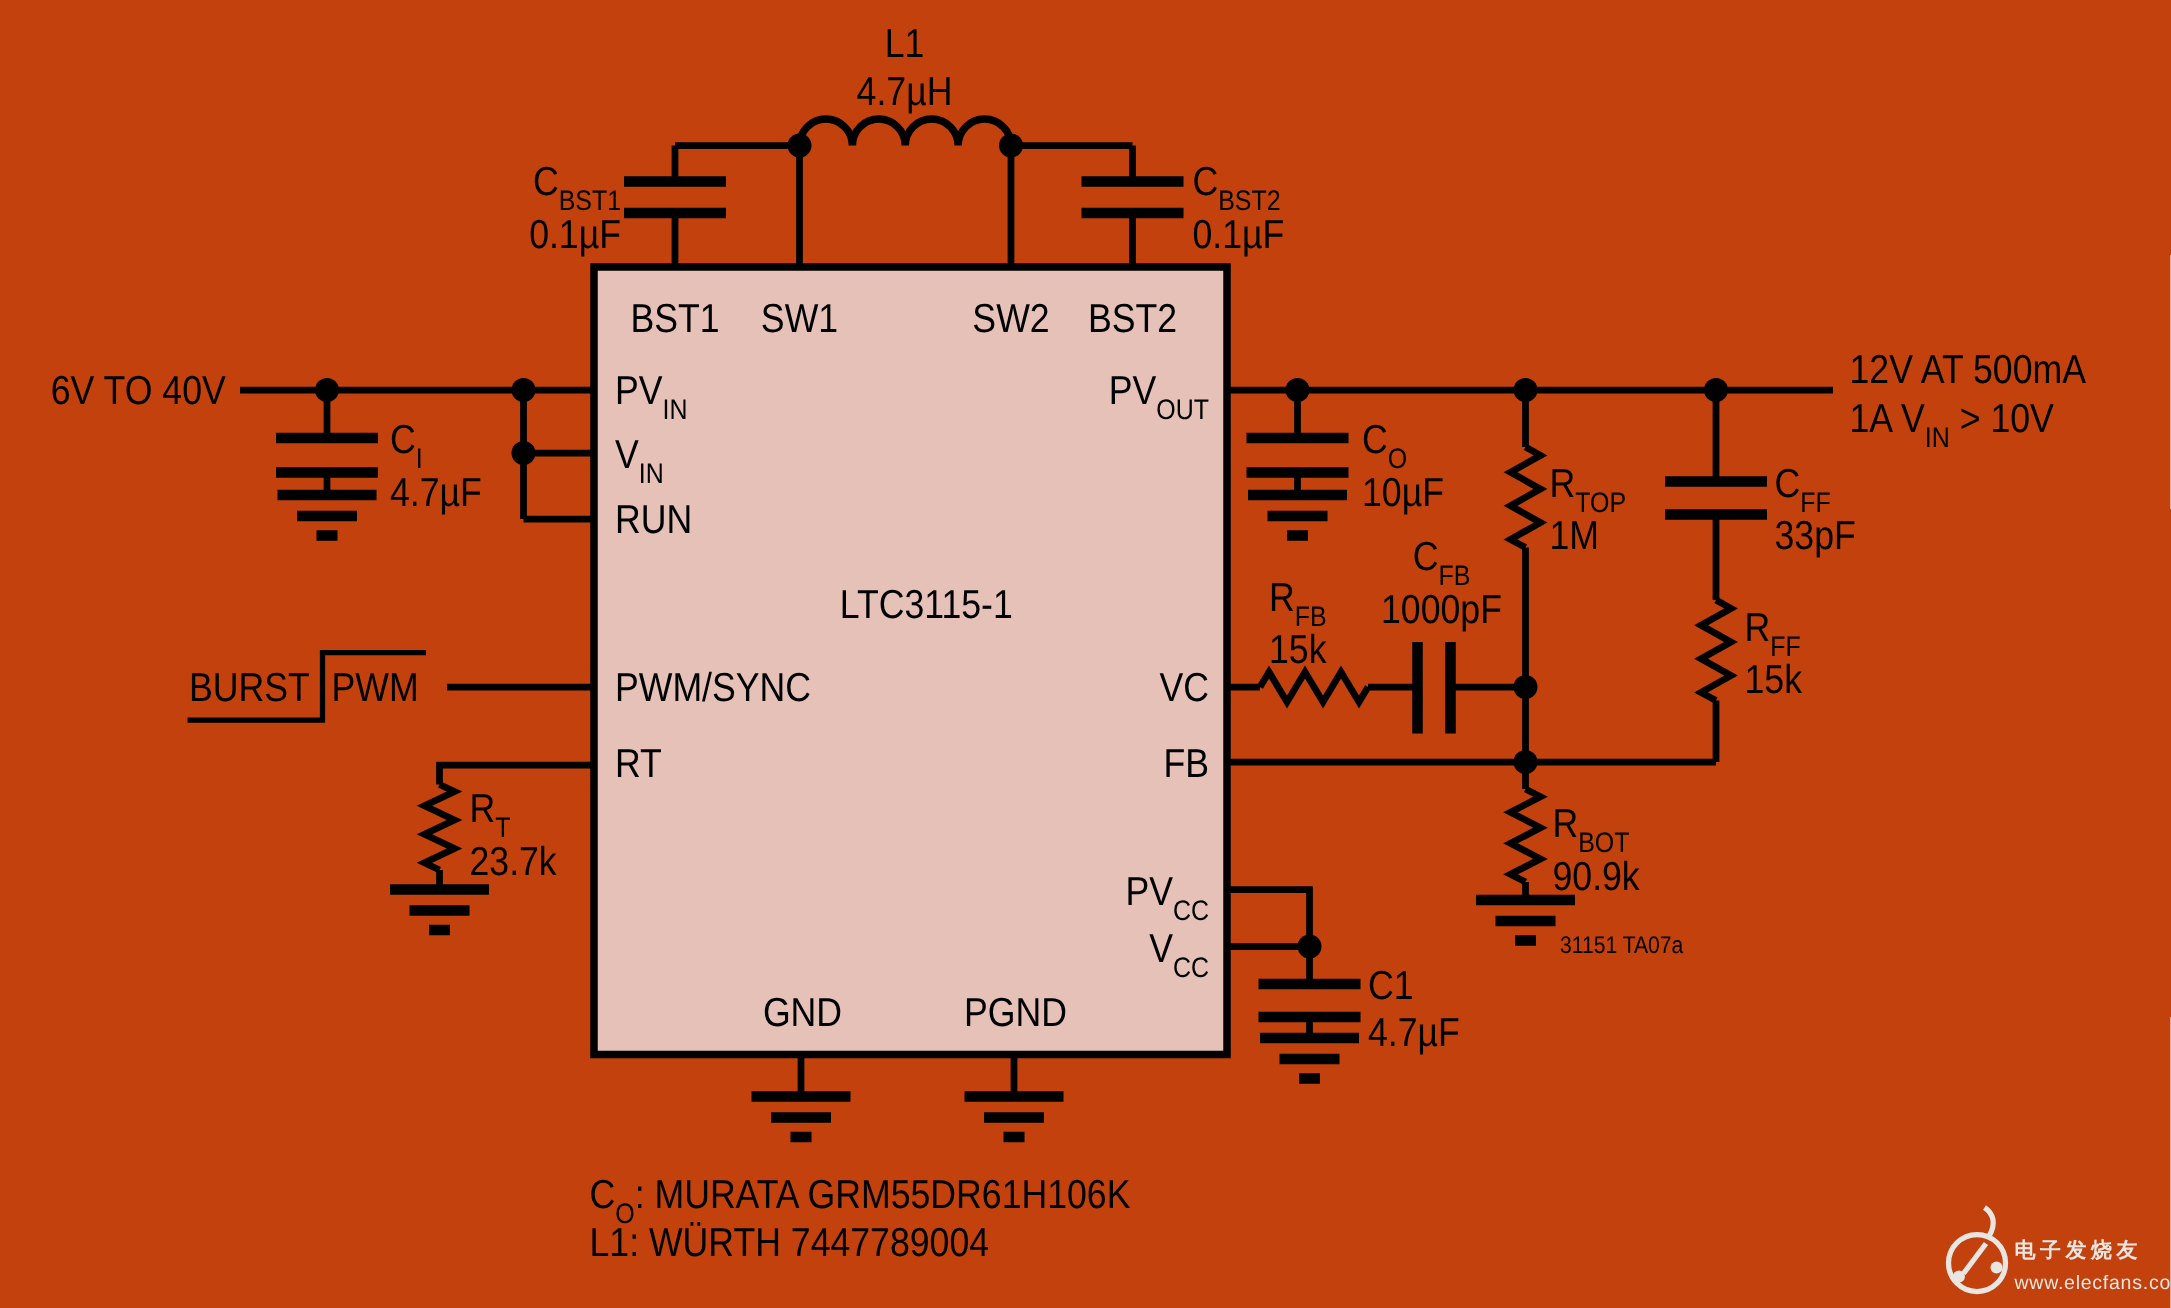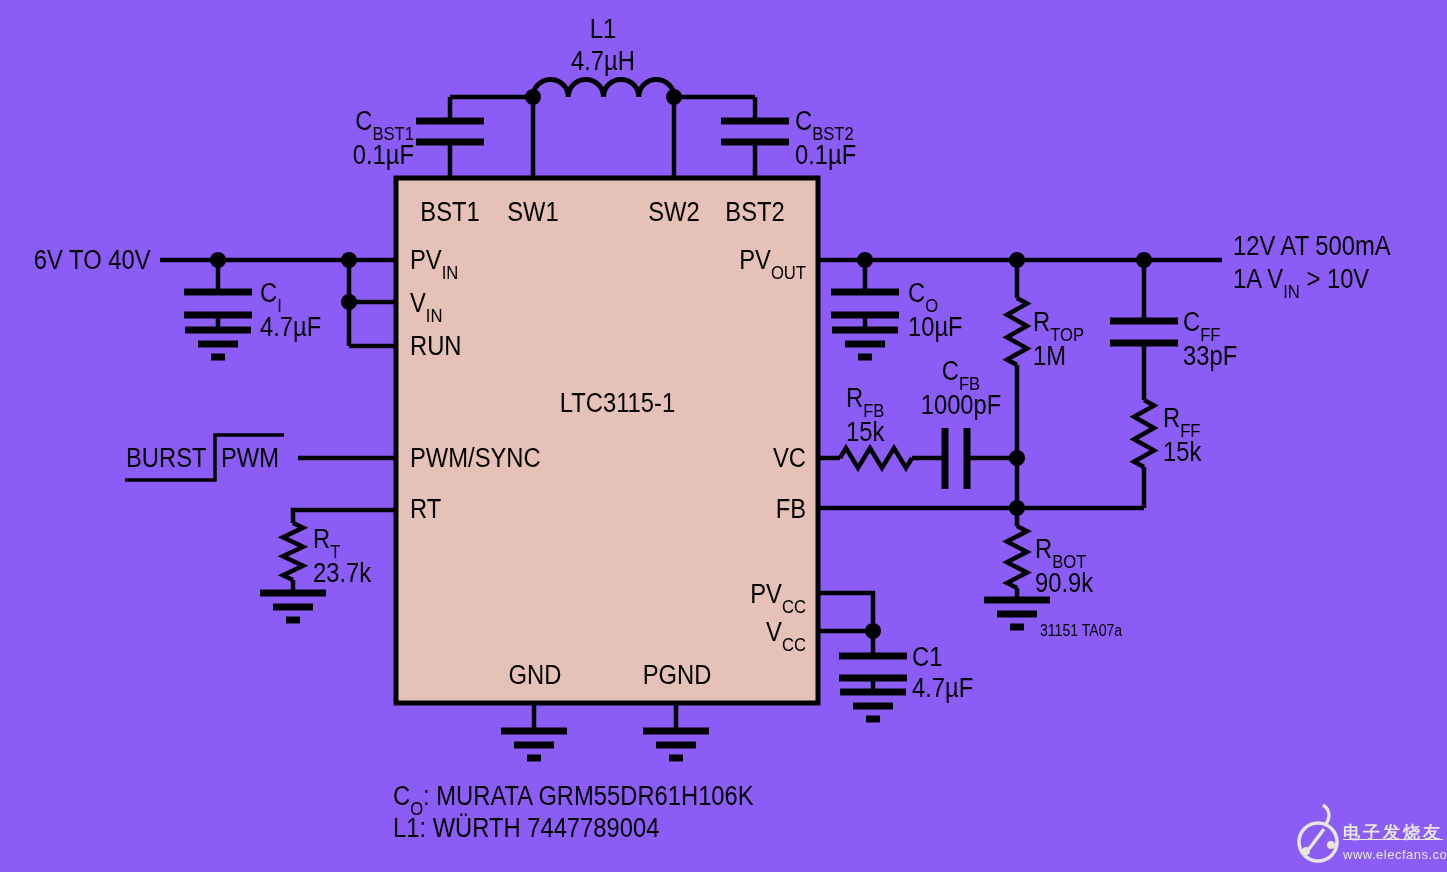--- a/index.html
+++ b/index.html
@@ -1,27 +1,27 @@
 <!DOCTYPE html>
 <html><head>
 <meta charset="utf-8">
 <style>
   html,body{margin:0;padding:0;background:#ffffff;}
-  #canvas{position:relative;width:1447px;height:872px;background:#8b5cf6;overflow:hidden;
+  #canvas{position:relative;width:1447px;height:872px;background:#c2410c;overflow:hidden;
           font-family:"Liberation Sans",sans-serif;color:#000;}
   svg.layer{position:absolute;left:0;top:0;}
   .lbl{position:absolute;font-size:27px;line-height:31px;white-space:nowrap;
        transform:scaleX(0.88);transform-origin:0 50%;color:#000;}
   .ctr{text-align:center;transform-origin:50% 50%;}
   .rgt{text-align:right;transform-origin:100% 50%;}
   .lbl sub{font-size:0.7em;line-height:1;position:relative;top:0.18em;}
   .sm{font-size:16px;line-height:18px;}
   .note{font-size:27px;line-height:31px;}
   .wm{position:absolute;color:#e9e6e2;}
-  .wm-cn{font-size:17px;font-weight:bold;letter-spacing:3px;line-height:22px;text-decoration:underline;}
+  .wm-cn{font-size:14px;font-weight:bold;letter-spacing:3px;line-height:22px;}
   .wm-url{font-size:13px;letter-spacing:0.5px;line-height:14px;}
 </style>
 </head>
 <body>
 
 <div id="canvas">
 
   <svg class="layer" width="1447" height="872" viewBox="0 0 1447 872" aria-hidden="true">
     <g stroke="#e9e6e2" fill="none" stroke-width="3.5">
       <circle cx="1318" cy="842" r="19"></circle>

